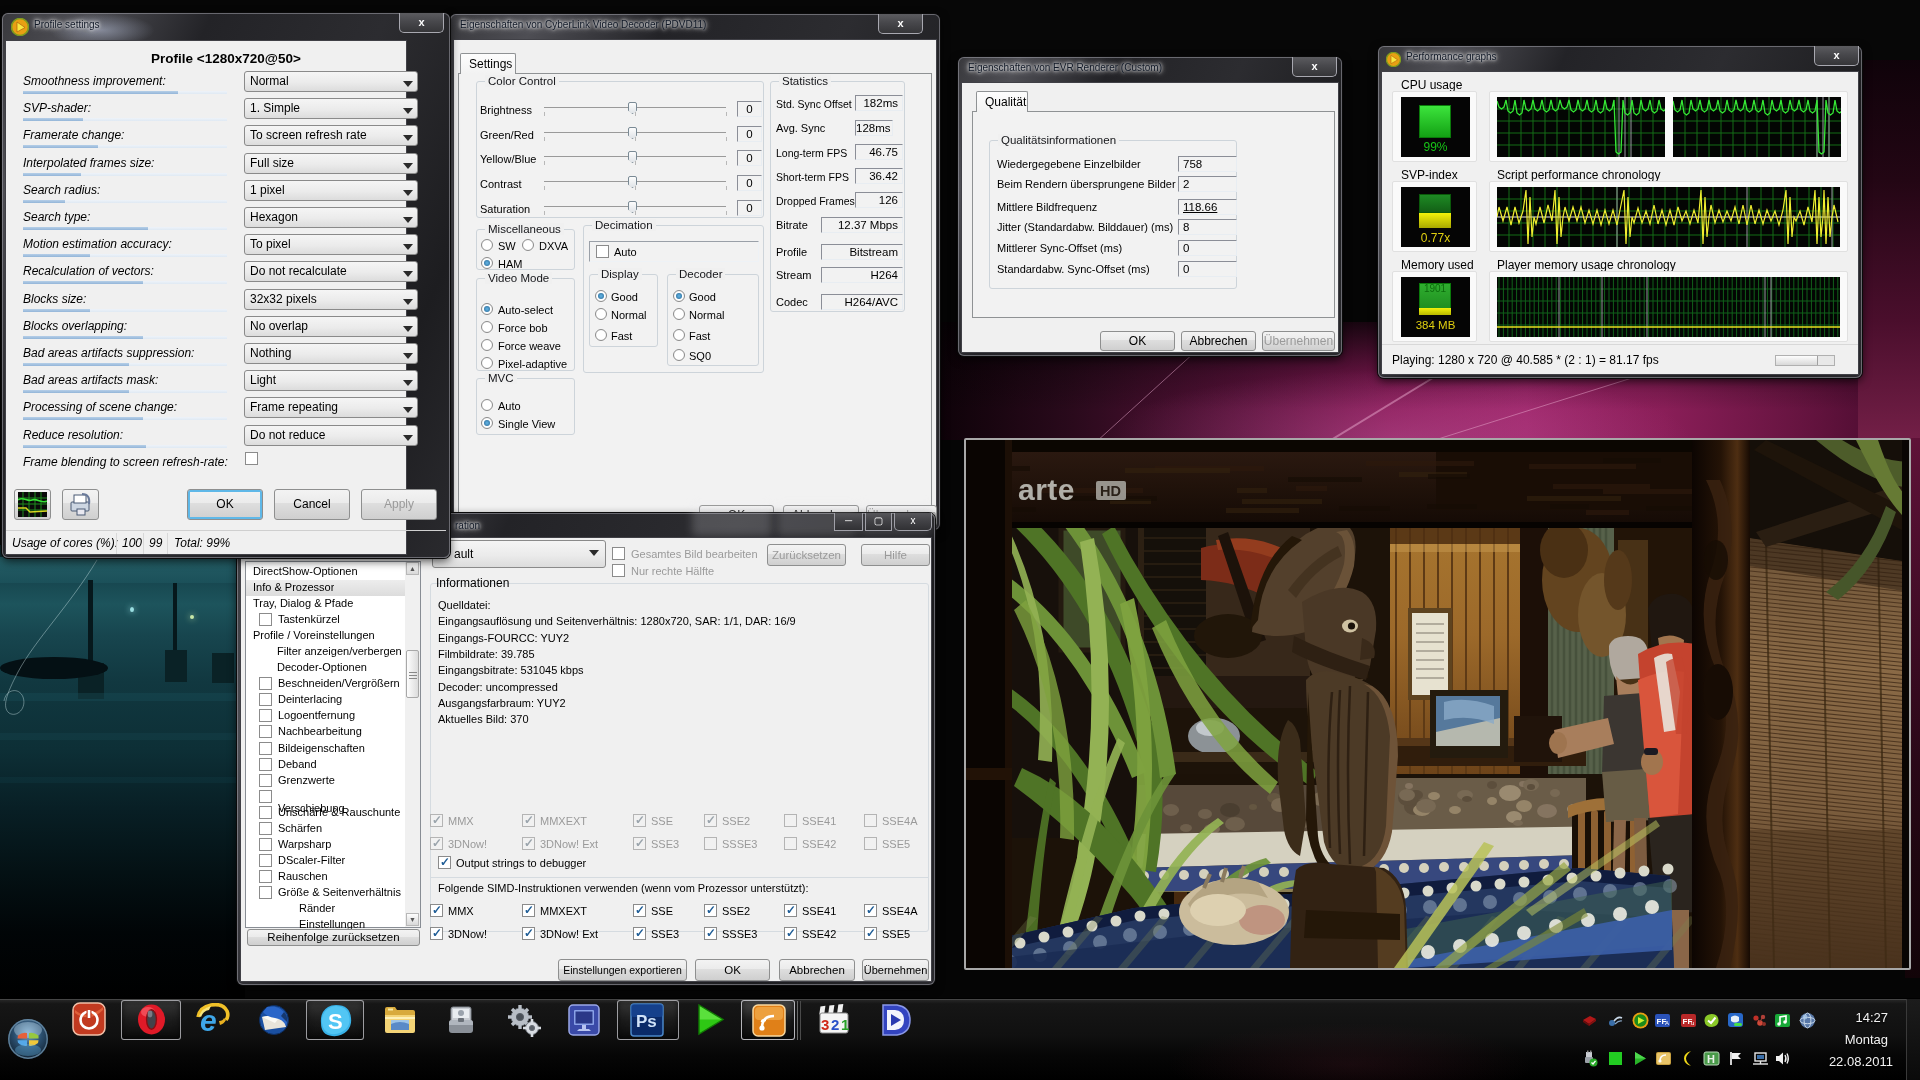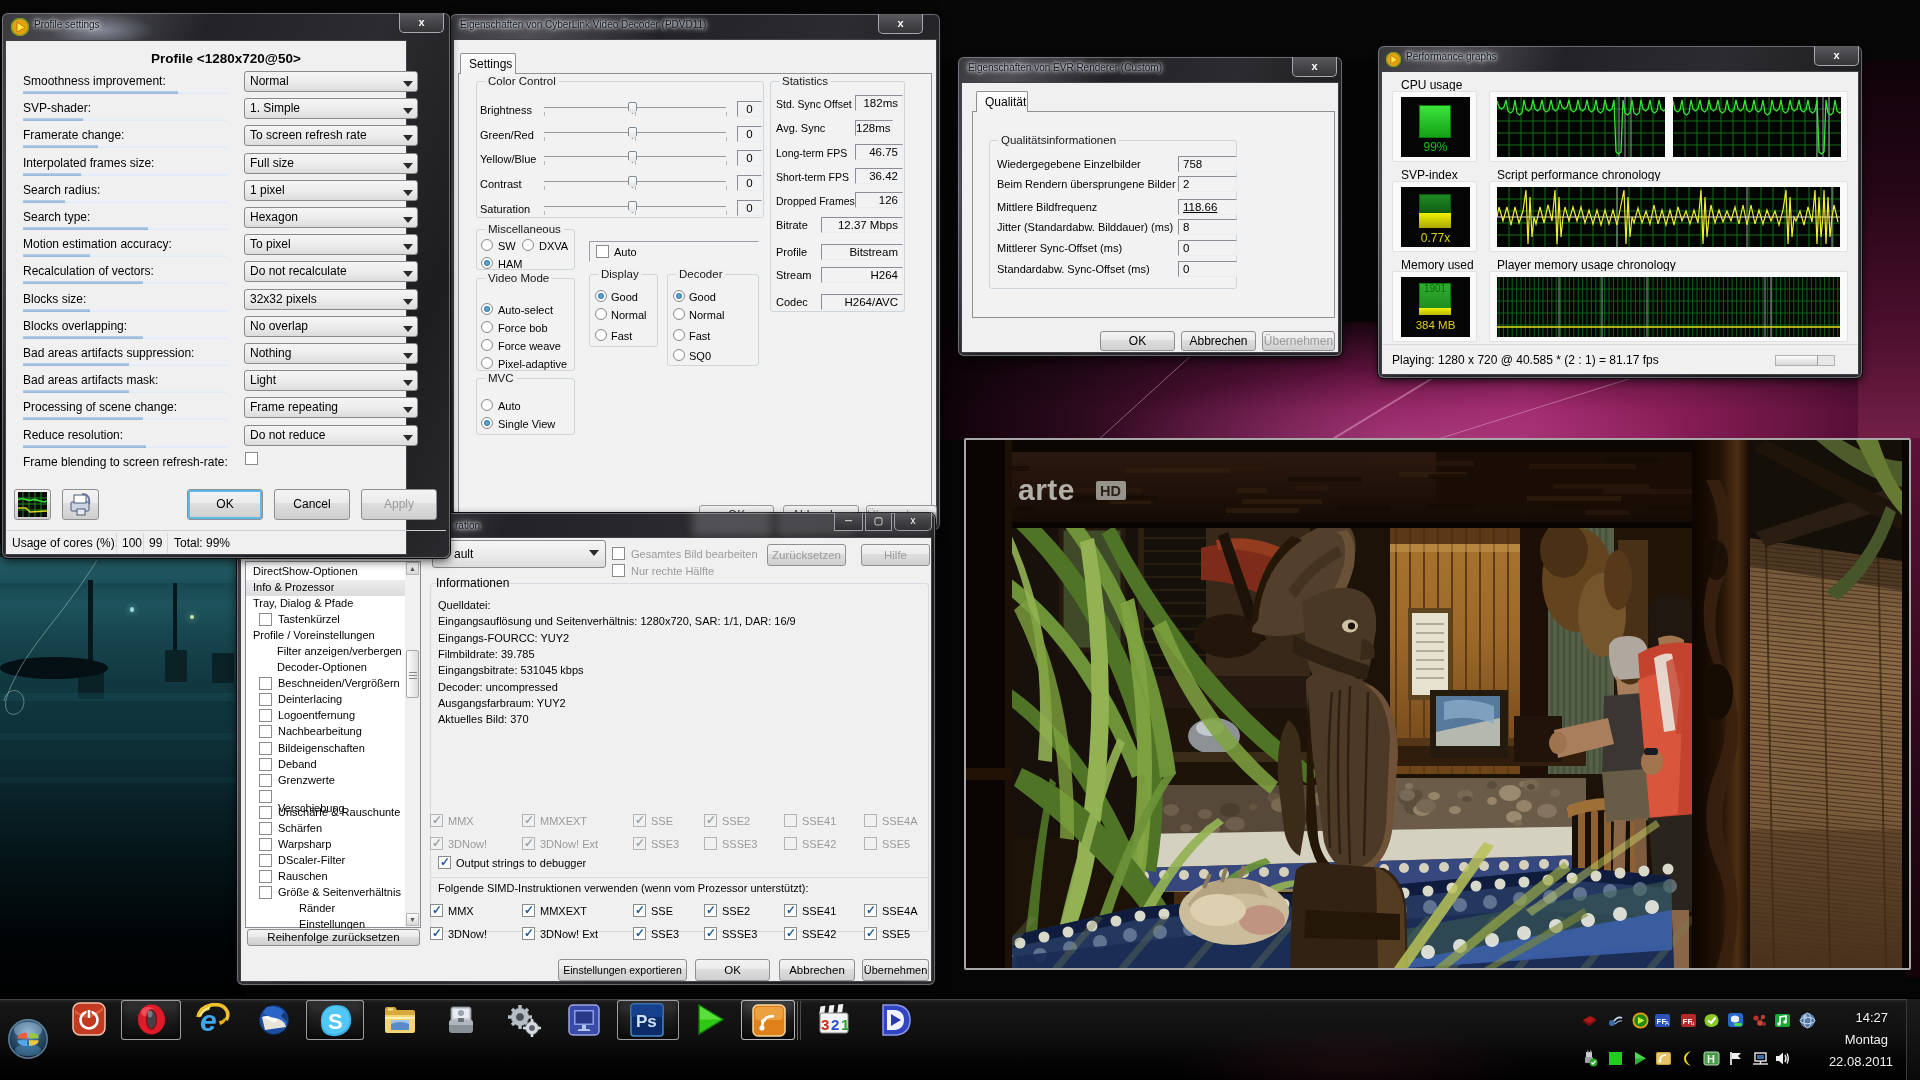--- a/index.html
+++ b/index.html
@@ -9,21 +9,21 @@
 
 .win { position:absolute; border-radius:6px; background:linear-gradient(115deg,#39393d 0%,#4e4e54 12%,#232327 30%,#2c2c30 55%,#1d1d20 80%,#2a2a2e 100%); box-shadow:0 0 0 1px #0a0a0a, inset 0 0 0 1px rgba(160,160,170,.55), 0 3px 10px rgba(0,0,0,.7); }
 .ttxt { position:absolute; top:6px; font-size:10px; color:#101826; text-shadow:0 0 3px #fff,0 0 5px rgba(255,255,255,.9),0 0 8px rgba(255,255,255,.5); white-space:nowrap; }
 .client { position:absolute; background:#f0f0f0; box-shadow:0 0 0 1px #404046; }
 .xbtn { position:absolute; top:0; width:45px; height:20px; background:linear-gradient(#5c5c60,#48484c 45%,#353538); border:1px solid #a8a8b0; border-top:none; border-radius:0 0 5px 5px; color:#fff; font-weight:bold; font-size:11px; text-align:center; line-height:18px; }
 .capbtn { position:absolute; top:0; height:18px; background:linear-gradient(#57575b,#434347 45%,#313134); border:1px solid #a0a0a8; border-top:none; color:#fff; font-size:10px; text-align:center; line-height:16px; }
 
 .grp { position:absolute; border:1px solid #cdd4da; border-radius:3px; }
 .glbl { position:absolute; top:-7px; left:8px; background:#f0f0f0; padding:0 3px; font-size:11.5px; color:#15161a; white-space:nowrap; }
 .lbl { position:absolute; font-size:11px; color:#000; white-space:nowrap; }
-.lbl12 { position:absolute; font-size:12px; color:#000; white-space:nowrap; }
+.lbl12 { position:absolute; font-size:12px; color:#000; white-space:nowrap;font-style:italic; }
 .fld { position:absolute; background:#f2f2f2; border:1px solid; border-color:#8b8e97 #e8edf2 #e8edf2 #8b8e97; font-size:11.5px; color:#000; white-space:nowrap; }
 .btn { position:absolute; background:linear-gradient(#f3f3f3,#ebebeb 45%,#dedede 46%,#cfcfcf); border:1px solid #8e8f8f; border-radius:3px; font-size:12px; color:#000; text-align:center; }
 .dd { position:absolute; height:21px; background:linear-gradient(#f5f5f5,#ebebeb 55%,#dcdcdc); border:1px solid #8a8a8a; border-radius:3px; font-size:12px; color:#000; padding:2px 0 0 5px; white-space:nowrap; overflow:hidden; }
 .dda { position:absolute; right:1px; top:1px; bottom:1px; width:16px; }
 .dda:after { content:""; position:absolute; left:3px; top:8px; border:5px solid transparent; border-top:6px solid #2a2a2a; }
 .cb { position:absolute; width:13px; height:13px; background:#fff; border:1px solid #8b8b8b; }
 .cb.chk:after { content:"\2713"; position:absolute; left:1px; top:-2px; font-size:12px; font-weight:bold; color:#1f5d96; }
 .cb.dis { background:#f1f1f1; border-color:#b4b4b4; }
 .cb.dis:after { color:#9aa4ac; }
 .rd { position:absolute; width:12px; height:12px; border-radius:50%; background:radial-gradient(#fff 55%,#e8e8e8); border:1px solid #8b8b8b; }
@@ -563,20 +563,23 @@
         <div class="lbl" style="left:44px;top:318px;">Pixel-adaptive</div>
 
     <div class="grp" style="left:22px;top:338px;width:99px;height:57px;">
           <span class="glbl">MVC</span>
         </div>
     <div class="rd" style="left:27px;top:359px;"></div>
         <div class="lbl" style="left:44px;top:360px;">Auto</div>
     <div class="rd on" style="left:27px;top:377px;"></div>
         <div class="lbl" style="left:44px;top:378px;">Single View</div>
 
+    <div class="grp" style="left:129px;top:185px;width:181px;height:148px;">
+          <span class="glbl">Decimation</span>
+        </div>
     <div class="abs" style="left:135px;top:201px;width:170px;height:21px;border:1px solid;border-color:#9aa0a8 #eef2f6 #eef2f6 #9aa0a8;"></div>
     <div class="cb" style="left:142px;top:205px;"></div>
         <div class="lbl" style="left:160px;top:206px;">Auto</div>
     <div class="grp" style="left:135px;top:234px;width:69px;height:73px;">
           <span class="glbl">Display</span>
         </div>
     <div class="rd on" style="left:141px;top:250px;"></div>
         <div class="lbl" style="left:157px;top:251px;">Good</div>
     <div class="rd" style="left:141px;top:268px;"></div>
         <div class="lbl" style="left:157px;top:269px;">Normal</div>

